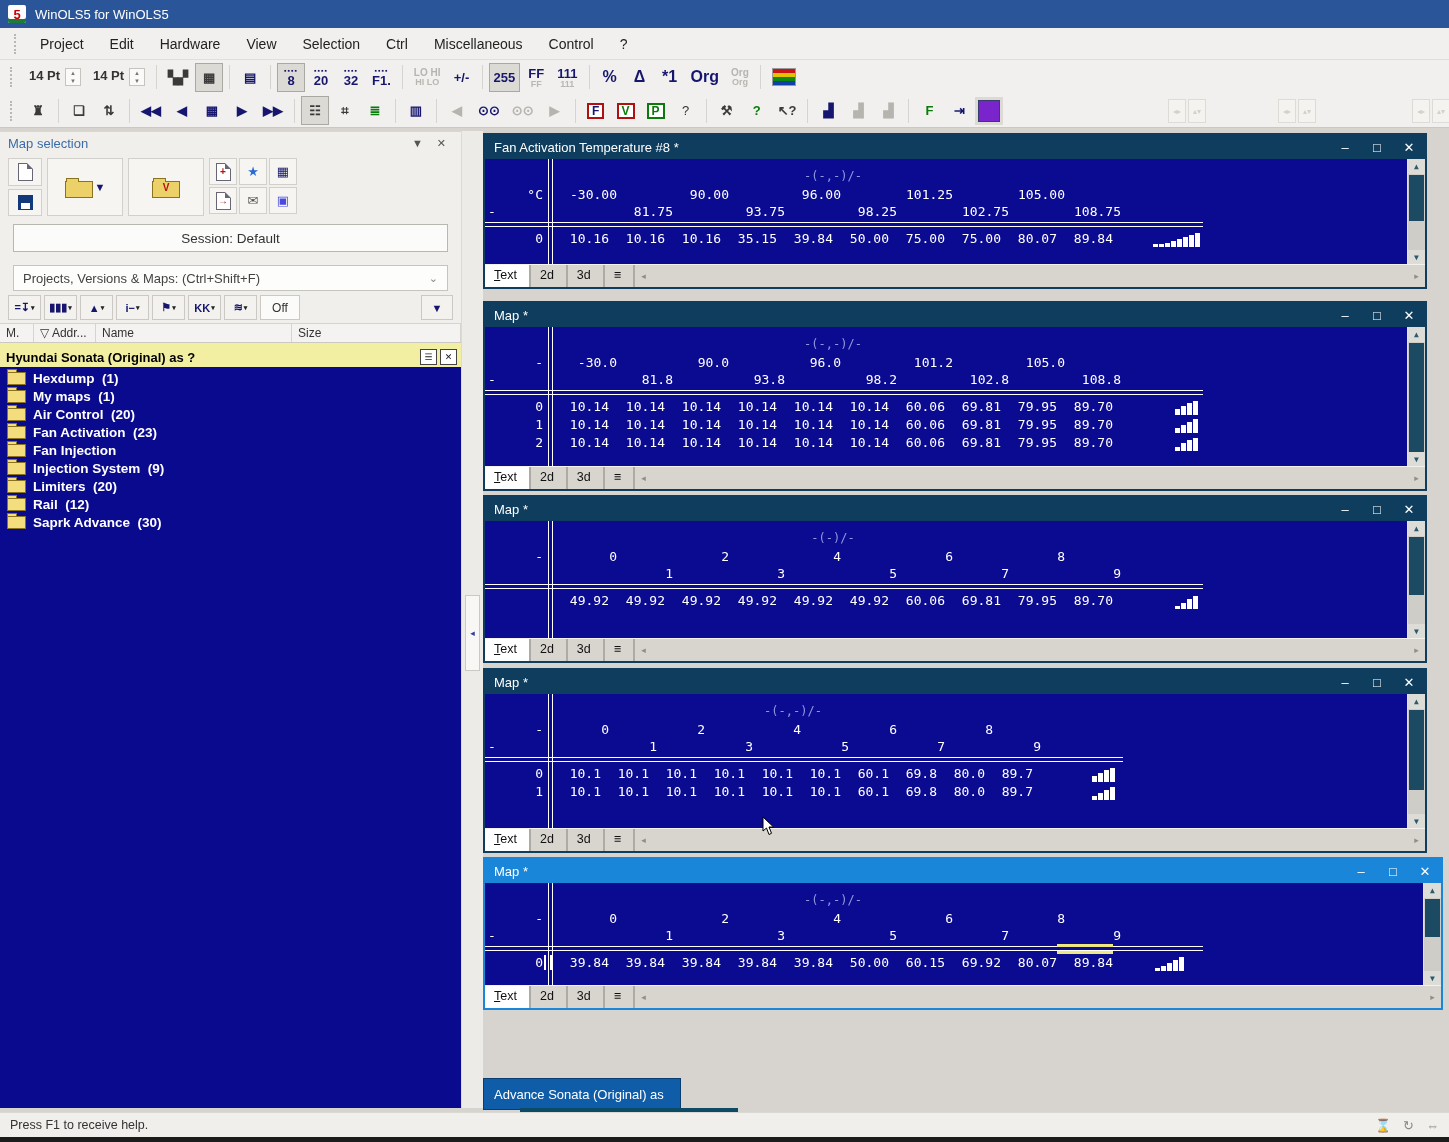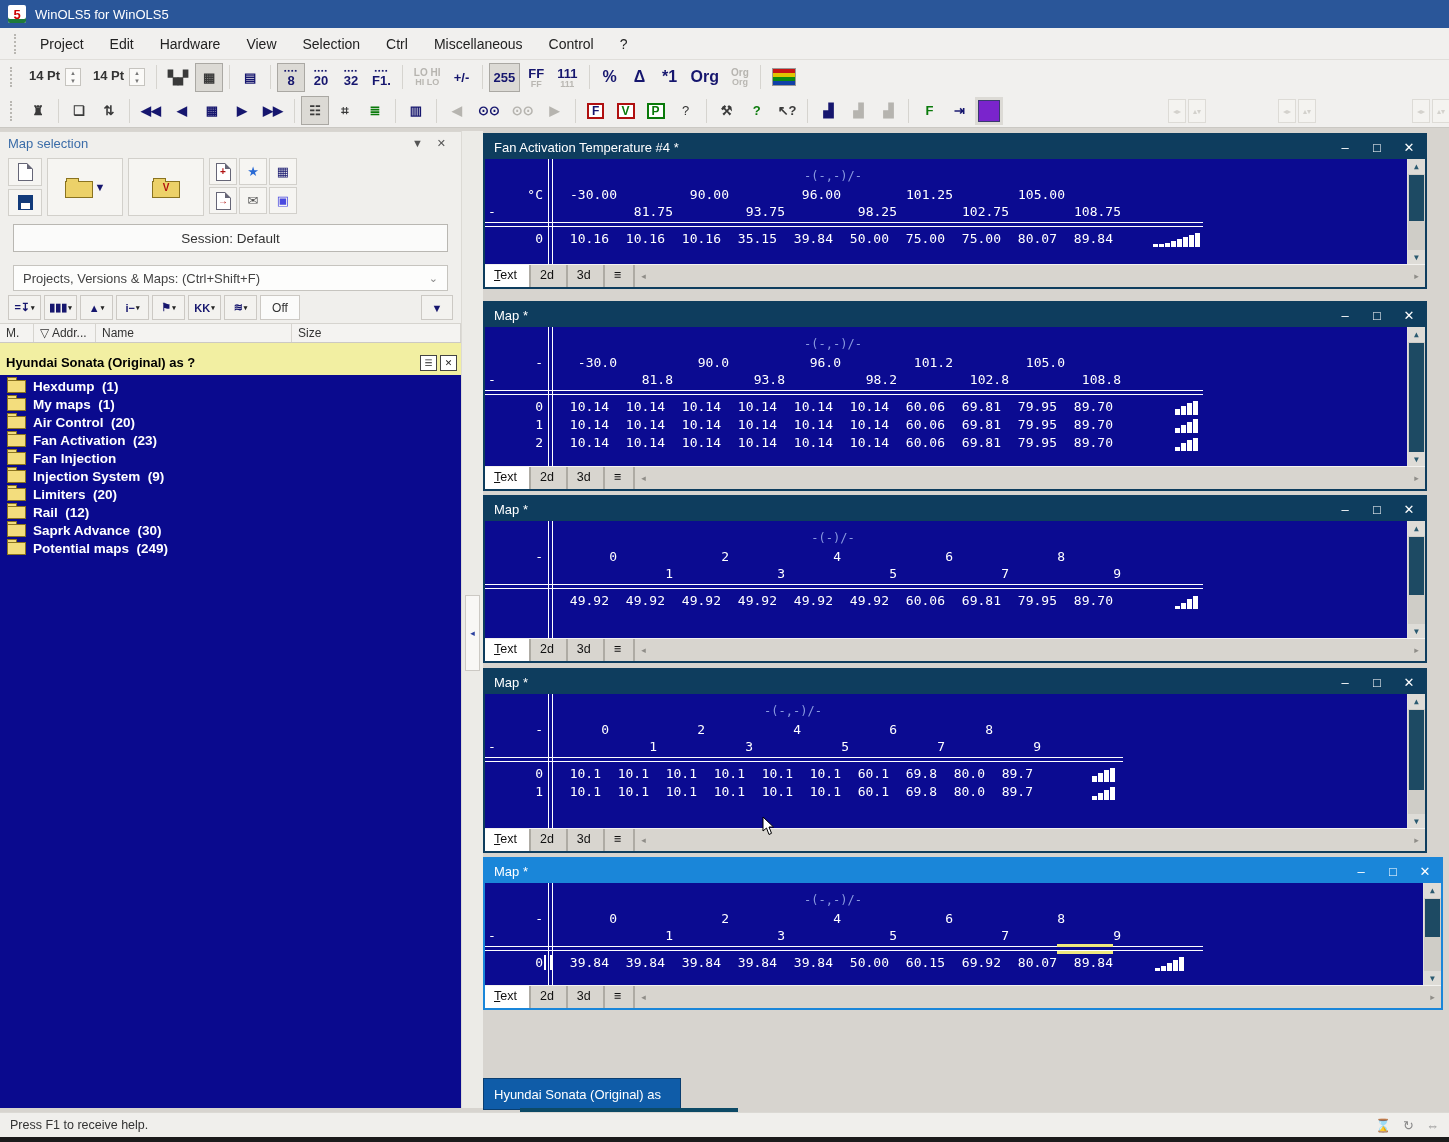--- a/index.html
+++ b/index.html
@@ -73,21 +73,21 @@
   .filters{display:flex;align-items:center;gap:3px;padding:4px 8px 3px;flex:none}
   .fbtn{height:23px;min-width:25px;border:1px solid #ccc9c4;background:#f3f2ef;font-size:11px;
         color:#16166e;display:flex;align-items:center;justify-content:center;padding:0 3px;font-weight:bold}
   .fbtn .dd{font-size:7px;margin-left:1px;color:#222}
   .fbtn.offb{font-weight:normal;font-size:12px;color:#333;background:#fbfbfa;min-width:32px}
   .fdrop{margin-left:auto;width:30px;height:23px;border:1px solid #ccc9c4;background:#f3f2ef;
          display:flex;align-items:center;justify-content:center;color:#16166e;font-size:11px}
   .theader{display:flex;height:20px;background:#f4f3f1;border-top:1px solid #d6d4cf;
            border-bottom:1px solid #ccc9c4;font-size:12px;color:#333;flex:none;box-sizing:border-box}
   .thcell{display:flex;align-items:center;padding-left:6px;border-right:1px solid #d6d4cf;box-sizing:border-box}
-  .prow{height:20px;background:#f2efa2;display:flex;align-items:flex-start;padding:12px 4px 0 6px;
+  .prow{height:20px;background:#f2efa2;display:flex;align-items:center;padding:4px 4px 0 6px;
         font-weight:bold;font-size:13px;color:#000;flex:none}
   .prow .pico{width:15px;height:14px;border:1px solid #444;background:#fff;margin-left:3px;
               display:flex;align-items:center;justify-content:center;font-size:9px;font-weight:normal;color:#222}
   .tree{flex:1;background:#0a0a8e;overflow:hidden;padding-top:2px}
   .trow{height:18px;display:flex;align-items:center;padding-left:7px;color:#fff;
         font-weight:bold;font-size:13.5px;white-space:pre}
   .ficon{width:17px;height:11px;background:#f3dd7d;border:1px solid #8a7320;margin-right:7px;position:relative;flex:none}
   .ficon:before{content:"";position:absolute;left:-1px;top:-4px;width:8px;height:2px;background:#f3dd7d;border:1px solid #8a7320;border-bottom:none}
   
   #splitter{position:absolute;left:461px;top:131px;width:21px;height:977px;background:#ecebe7;border-left:1px solid #dcdad5}
@@ -448,32 +448,31 @@
   <div class="tree" id="tree">
       <div class="trow"><span class="ficon"></span><span>Hexdump  (1)</span></div>
       <div class="trow"><span class="ficon"></span><span>My maps  (1)</span></div>
       <div class="trow"><span class="ficon"></span><span>Air Control  (20)</span></div>
       <div class="trow"><span class="ficon"></span><span>Fan Activation  (23)</span></div>
       <div class="trow"><span class="ficon"></span><span>Fan Injection</span></div>
       <div class="trow"><span class="ficon"></span><span>Injection System  (9)</span></div>
       <div class="trow"><span class="ficon"></span><span>Limiters  (20)</span></div>
       <div class="trow"><span class="ficon"></span><span>Rail  (12)</span></div>
       <div class="trow"><span class="ficon"></span><span>Saprk Advance  (30)</span></div>
-      <div class="trow"><span class="ficon"></span><span>Potential maps  (249)</span></div>
     </div>
 </div>
 
 <div id="splitter">
   <div class="handle">◂</div>
 </div>
 
 <div id="mdi">
     <div class="mapwin" style="top: 133px; width: 944px; height: 156px;">
       <div class="mwt">
-        <span>Fan Activation Temperature #4 *</span>
+        <span>Fan Activation Temperature #8 *</span>
         <span class="mwbtns">
           <span class="mwbtn">–</span>
           <span class="mwbtn">□</span>
           <span class="mwbtn">✕</span>
         </span>
       </div>
       <div class="mapc">
         <div class="hdr-label" style="left: 68px; width: 560px;">-(-,-)/-</div>
         <div class="rlabel" style="top: 28px;">°C</div>
         <div class="ldash" style="top: 45px;">-</div>
@@ -694,21 +693,21 @@
         <span class="tab">3d</span>
         <span class="tab">≡</span>
         <span class="tsbtn">◂</span>
         <span class="spacer"></span>
         <span class="tsbtn">▸</span>
       </div>
     </div>
   </div>
 
 <div id="doctab">
-  <span>Hyundai Sonata (Original) as</span>
+  <span>Advance Sonata (Original) as</span>
 </div>
 <div id="tabline"></div>
 
 <div id="statusbar">
   <span id="status-text">Press F1 to receive help.</span>
   <span id="statusicons">
       <span>⌛</span>
       <span>↻</span>
       <span>⇔</span>
     </span>

